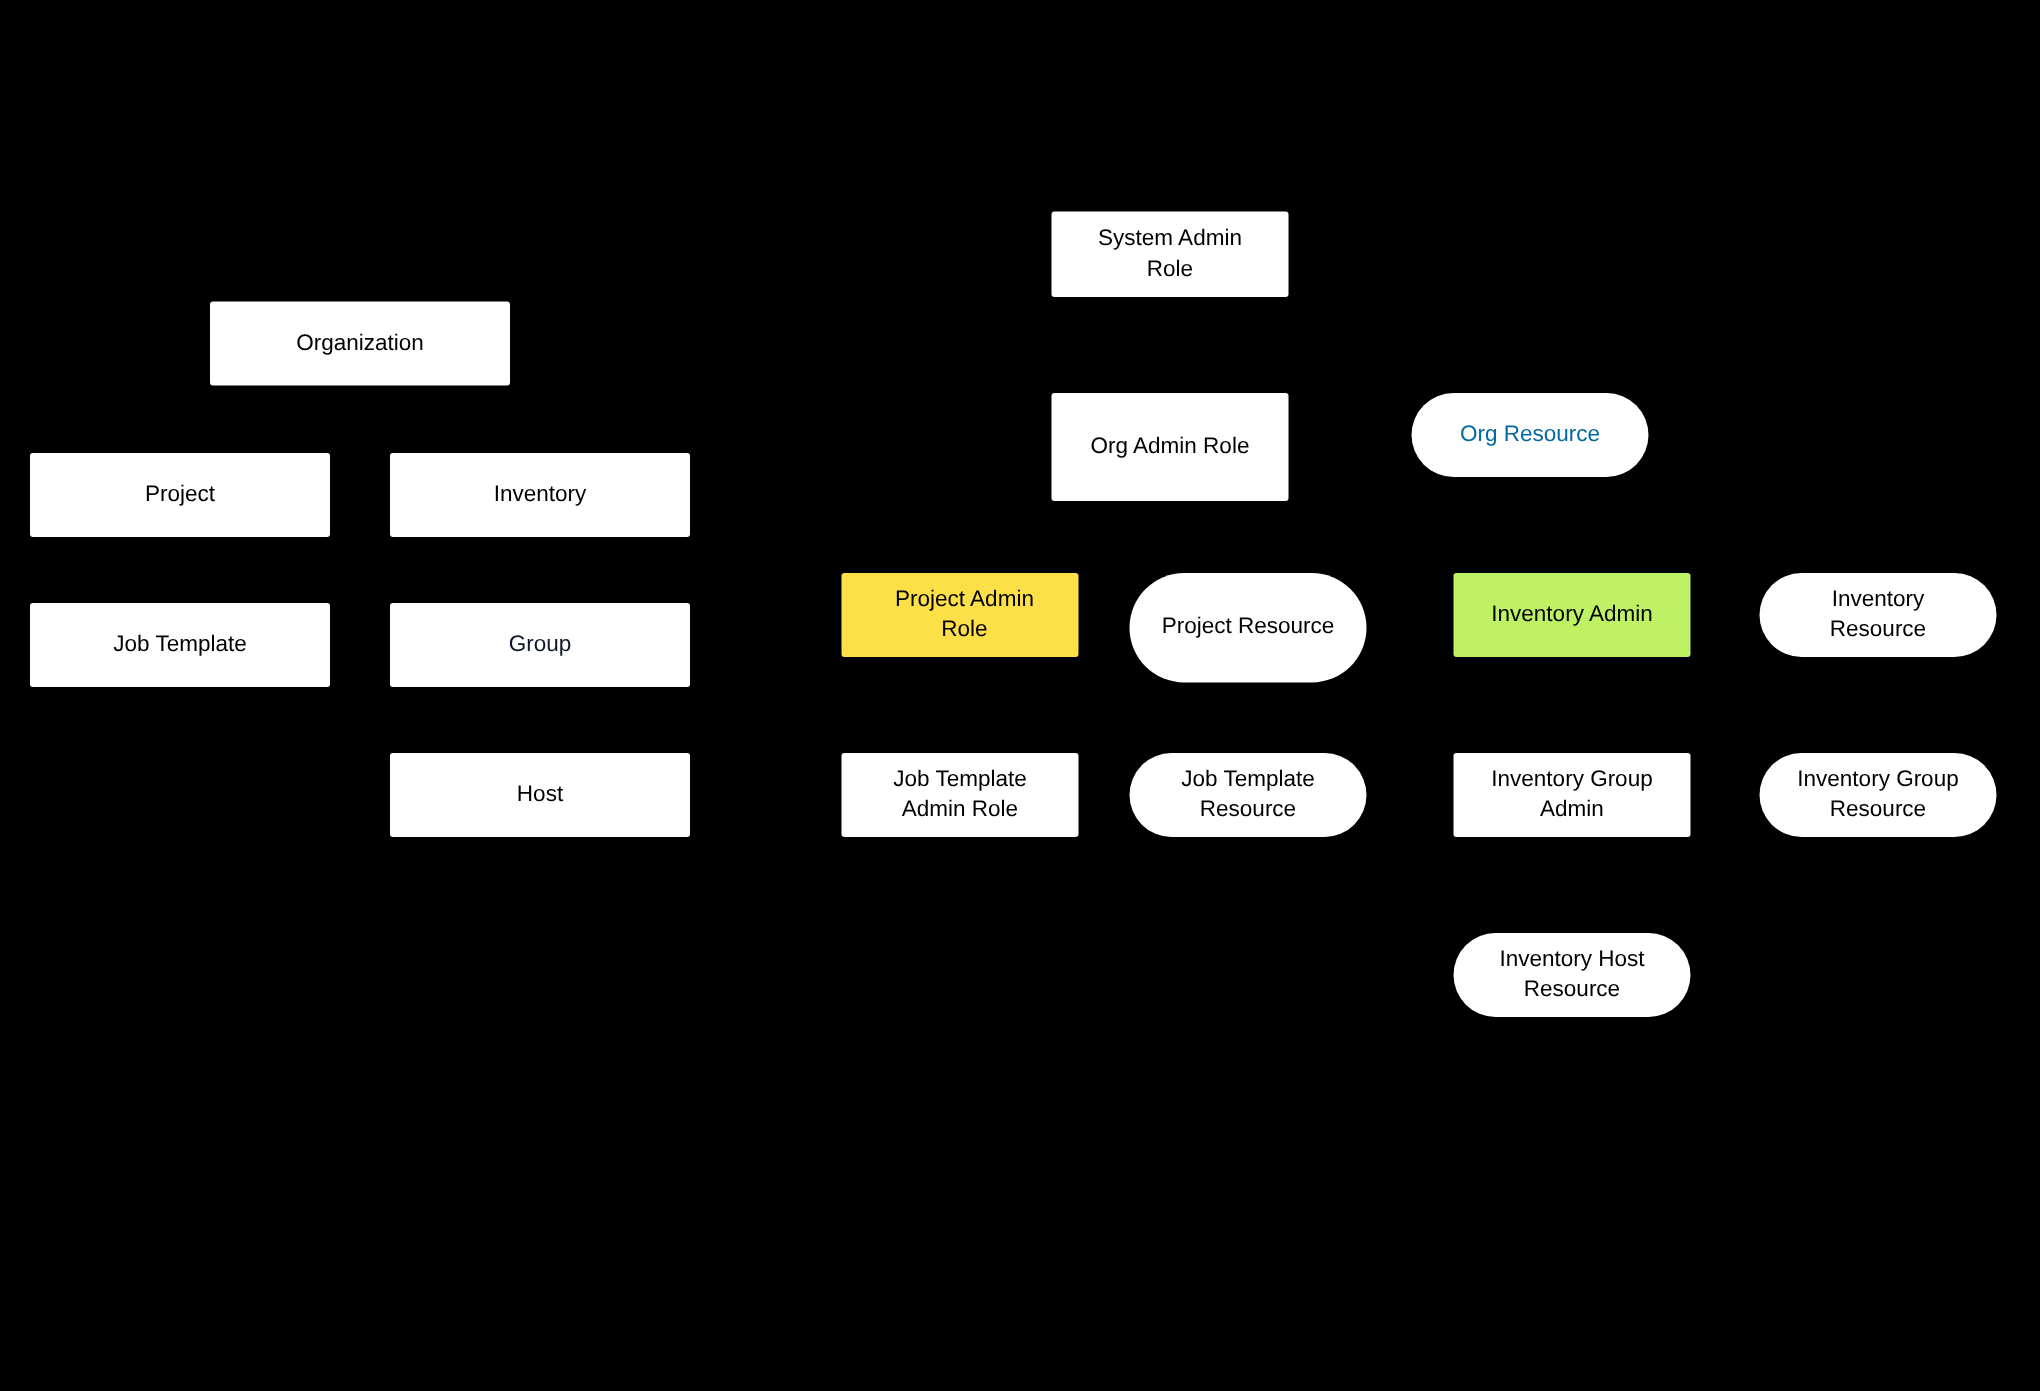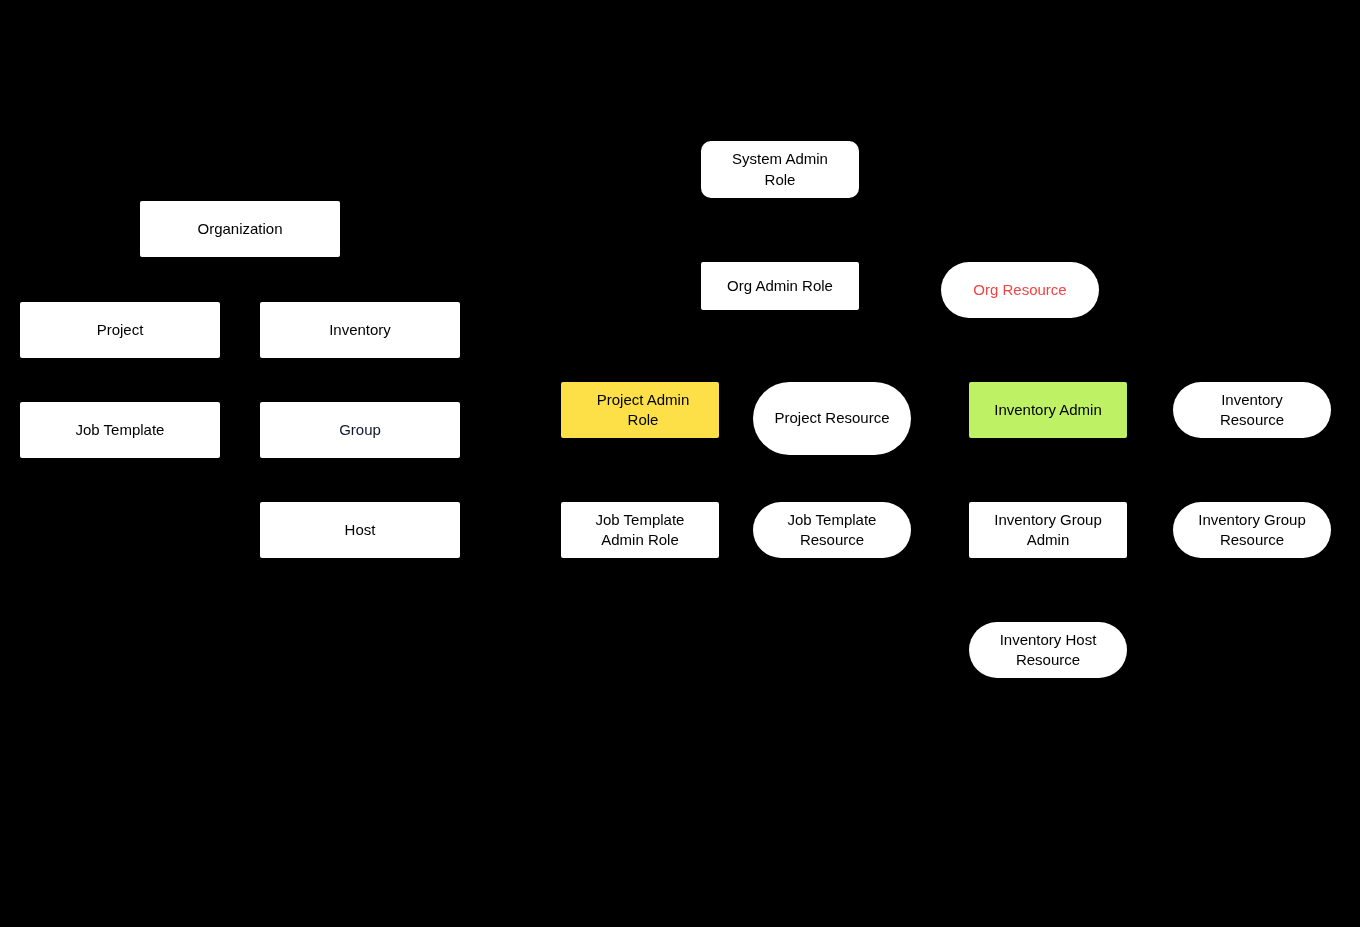--- a/index.html
+++ b/index.html
@@ -39,24 +39,24 @@
 </head>
 <body>
 
 <div id="canvas" style="background: rgb(0, 0, 0);">
     <div class="node rect" style="left: 20px; top: 302px; width: 200px; height: 56px; background: rgb(255, 255, 255); color: rgb(0, 0, 0);"><span>Project</span></div>
     <div class="node rect" style="left: 140px; top: 201px; width: 200px; height: 56px; background: rgb(255, 255, 255); color: rgb(0, 0, 0);"><span>Organization</span></div>
     <div class="node rect" style="left: 260px; top: 302px; width: 200px; height: 56px; background: rgb(255, 255, 255); color: rgb(0, 0, 0);"><span>Inventory</span></div>
     <div class="node rect" style="left: 20px; top: 402px; width: 200px; height: 56px; background: rgb(255, 255, 255); color: rgb(0, 0, 0);"><span>Job Template</span></div>
     <div class="node rect" style="left: 260px; top: 402px; width: 200px; height: 56px; background: rgb(255, 255, 255); color: #0f172a;"><span>Group</span></div>
     <div class="node rect" style="left: 260px; top: 502px; width: 200px; height: 56px; background: rgb(255, 255, 255); color: rgb(0, 0, 0);"><span>Host</span></div>
-    <div class="node rect" style="left: 701px; top: 141px; width: 158px; height: 57px; background: rgb(255, 255, 255); color: rgb(0, 0, 0); border-radius: 10px;"><span>System Admin
+    <div class="node rect" style="left: 701px; top: 141px; width: 158px; height: 57px; background: rgb(255, 255, 255); color: rgb(0, 0, 0);"><span>System Admin
 Role</span></div>
-    <div class="node rect" style="left: 701px; top: 262px; width: 158px; height: 48px; background: rgb(255, 255, 255); color: rgb(0, 0, 0);"><span>Org Admin Role</span></div>
-    <div class="node pill" style="left: 941px; top: 262px; width: 158px; height: 56px; background: rgb(255, 255, 255); color: #ef4444;"><span>Org Resource</span></div>
+    <div class="node rect" style="left: 701px; top: 262px; width: 158px; height: 72px; background: rgb(255, 255, 255); color: rgb(0, 0, 0);"><span>Org Admin Role</span></div>
+    <div class="node pill" style="left: 941px; top: 262px; width: 158px; height: 56px; background: rgb(255, 255, 255); color: #0369a1;"><span>Org Resource</span></div>
     <div class="node rect" style="left: 561px; top: 382px; width: 158px; height: 56px; background: #fde047; color: rgb(0, 0, 0); padding-left: 12px;"><span>Project Admin
 Role</span></div>
     <div class="node pill" style="left: 753px; top: 382px; width: 158px; height: 73px; background: rgb(255, 255, 255); color: rgb(0, 0, 0);"><span>Project Resource</span></div>
     <div class="node rect" style="left: 969px; top: 382px; width: 158px; height: 56px; background: #bef264; color: rgb(0, 0, 0);"><span>Inventory Admin</span></div>
     <div class="node pill" style="left: 1173px; top: 382px; width: 158px; height: 56px; background: rgb(255, 255, 255); color: rgb(0, 0, 0);"><span>Inventory
 Resource</span></div>
     <div class="node rect" style="left: 561px; top: 502px; width: 158px; height: 56px; background: rgb(255, 255, 255); color: rgb(0, 0, 0);"><span>Job Template
 Admin Role</span></div>
     <div class="node pill" style="left: 753px; top: 502px; width: 158px; height: 56px; background: rgb(255, 255, 255); color: rgb(0, 0, 0);"><span>Job Template
 Resource</span></div>

